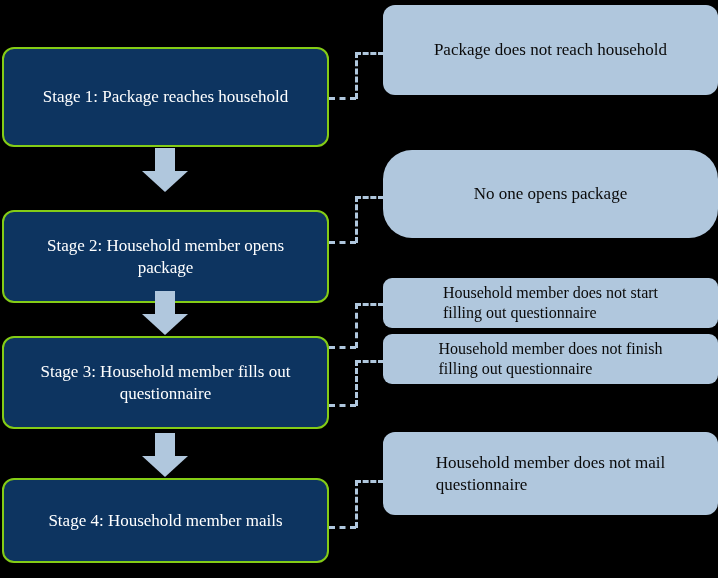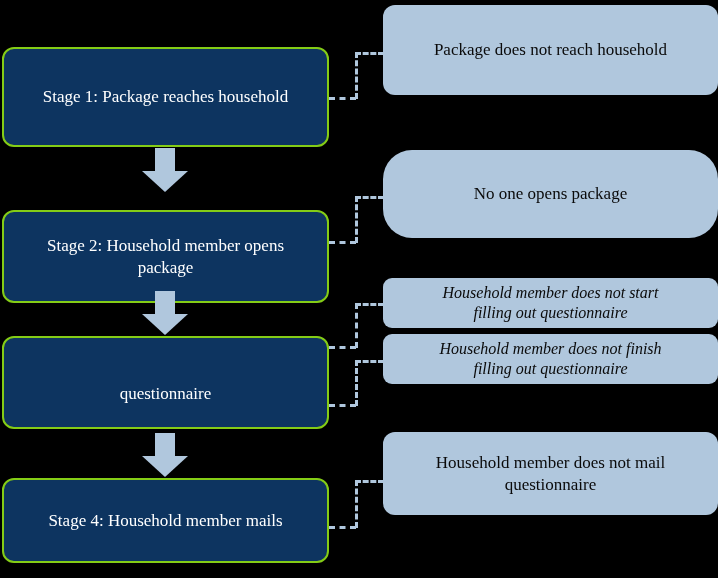--- a/index.html
+++ b/index.html
@@ -41,26 +41,25 @@
   
   .fail-box {
     position: absolute;
     box-sizing: border-box;
     background: #b0c7dd;
     border-radius: 12px;
     color: #0a0a0a;
     display: flex;
     align-items: center;
     justify-content: center;
-    text-align: center;
     font-size: 17px;
     line-height: 1.28;
     padding: 3px 12px;
   }
-  .fail-box.small { font-size: 16px; border-radius: 9px; font-style: italic; }
+  .fail-box.small { font-size: 16px; border-radius: 9px; }
 
   
   .down-arrow {
     position: absolute;
     width: 46px;
     height: 44px;
   }
   .down-arrow .shaft {
     position: absolute;
     left: 13px;
@@ -109,21 +108,21 @@
   <div class="stage-box" style="left:2px; top:194px; width:327px; height:93px;margin-top:16px;">
     <span class="txt"><span>Stage 2: Household member opens</span><br><span>package</span></span>
   </div>
 
   <div class="down-arrow" style="left:142px; top:291px;">
     <div class="shaft"></div>
     <div class="head"></div>
   </div>
 
   <div class="stage-box" style="left:2px; top:336px; width:327px; height:93px;">
-    <span class="txt"><br><span>questionnaire</span></span>
+    <span class="txt"><span>Stage 3: Household member fills out</span><br><span>questionnaire</span></span>
   </div>
 
   <div class="down-arrow" style="left:142px; top:433px;">
     <div class="shaft"></div>
     <div class="head"></div>
   </div>
 
   <div class="stage-box" style="left:2px; top:478px; width:327px; height:85px;">
     <span class="txt"><span>Stage 4: Household member mails</span><br></span>
   </div>

